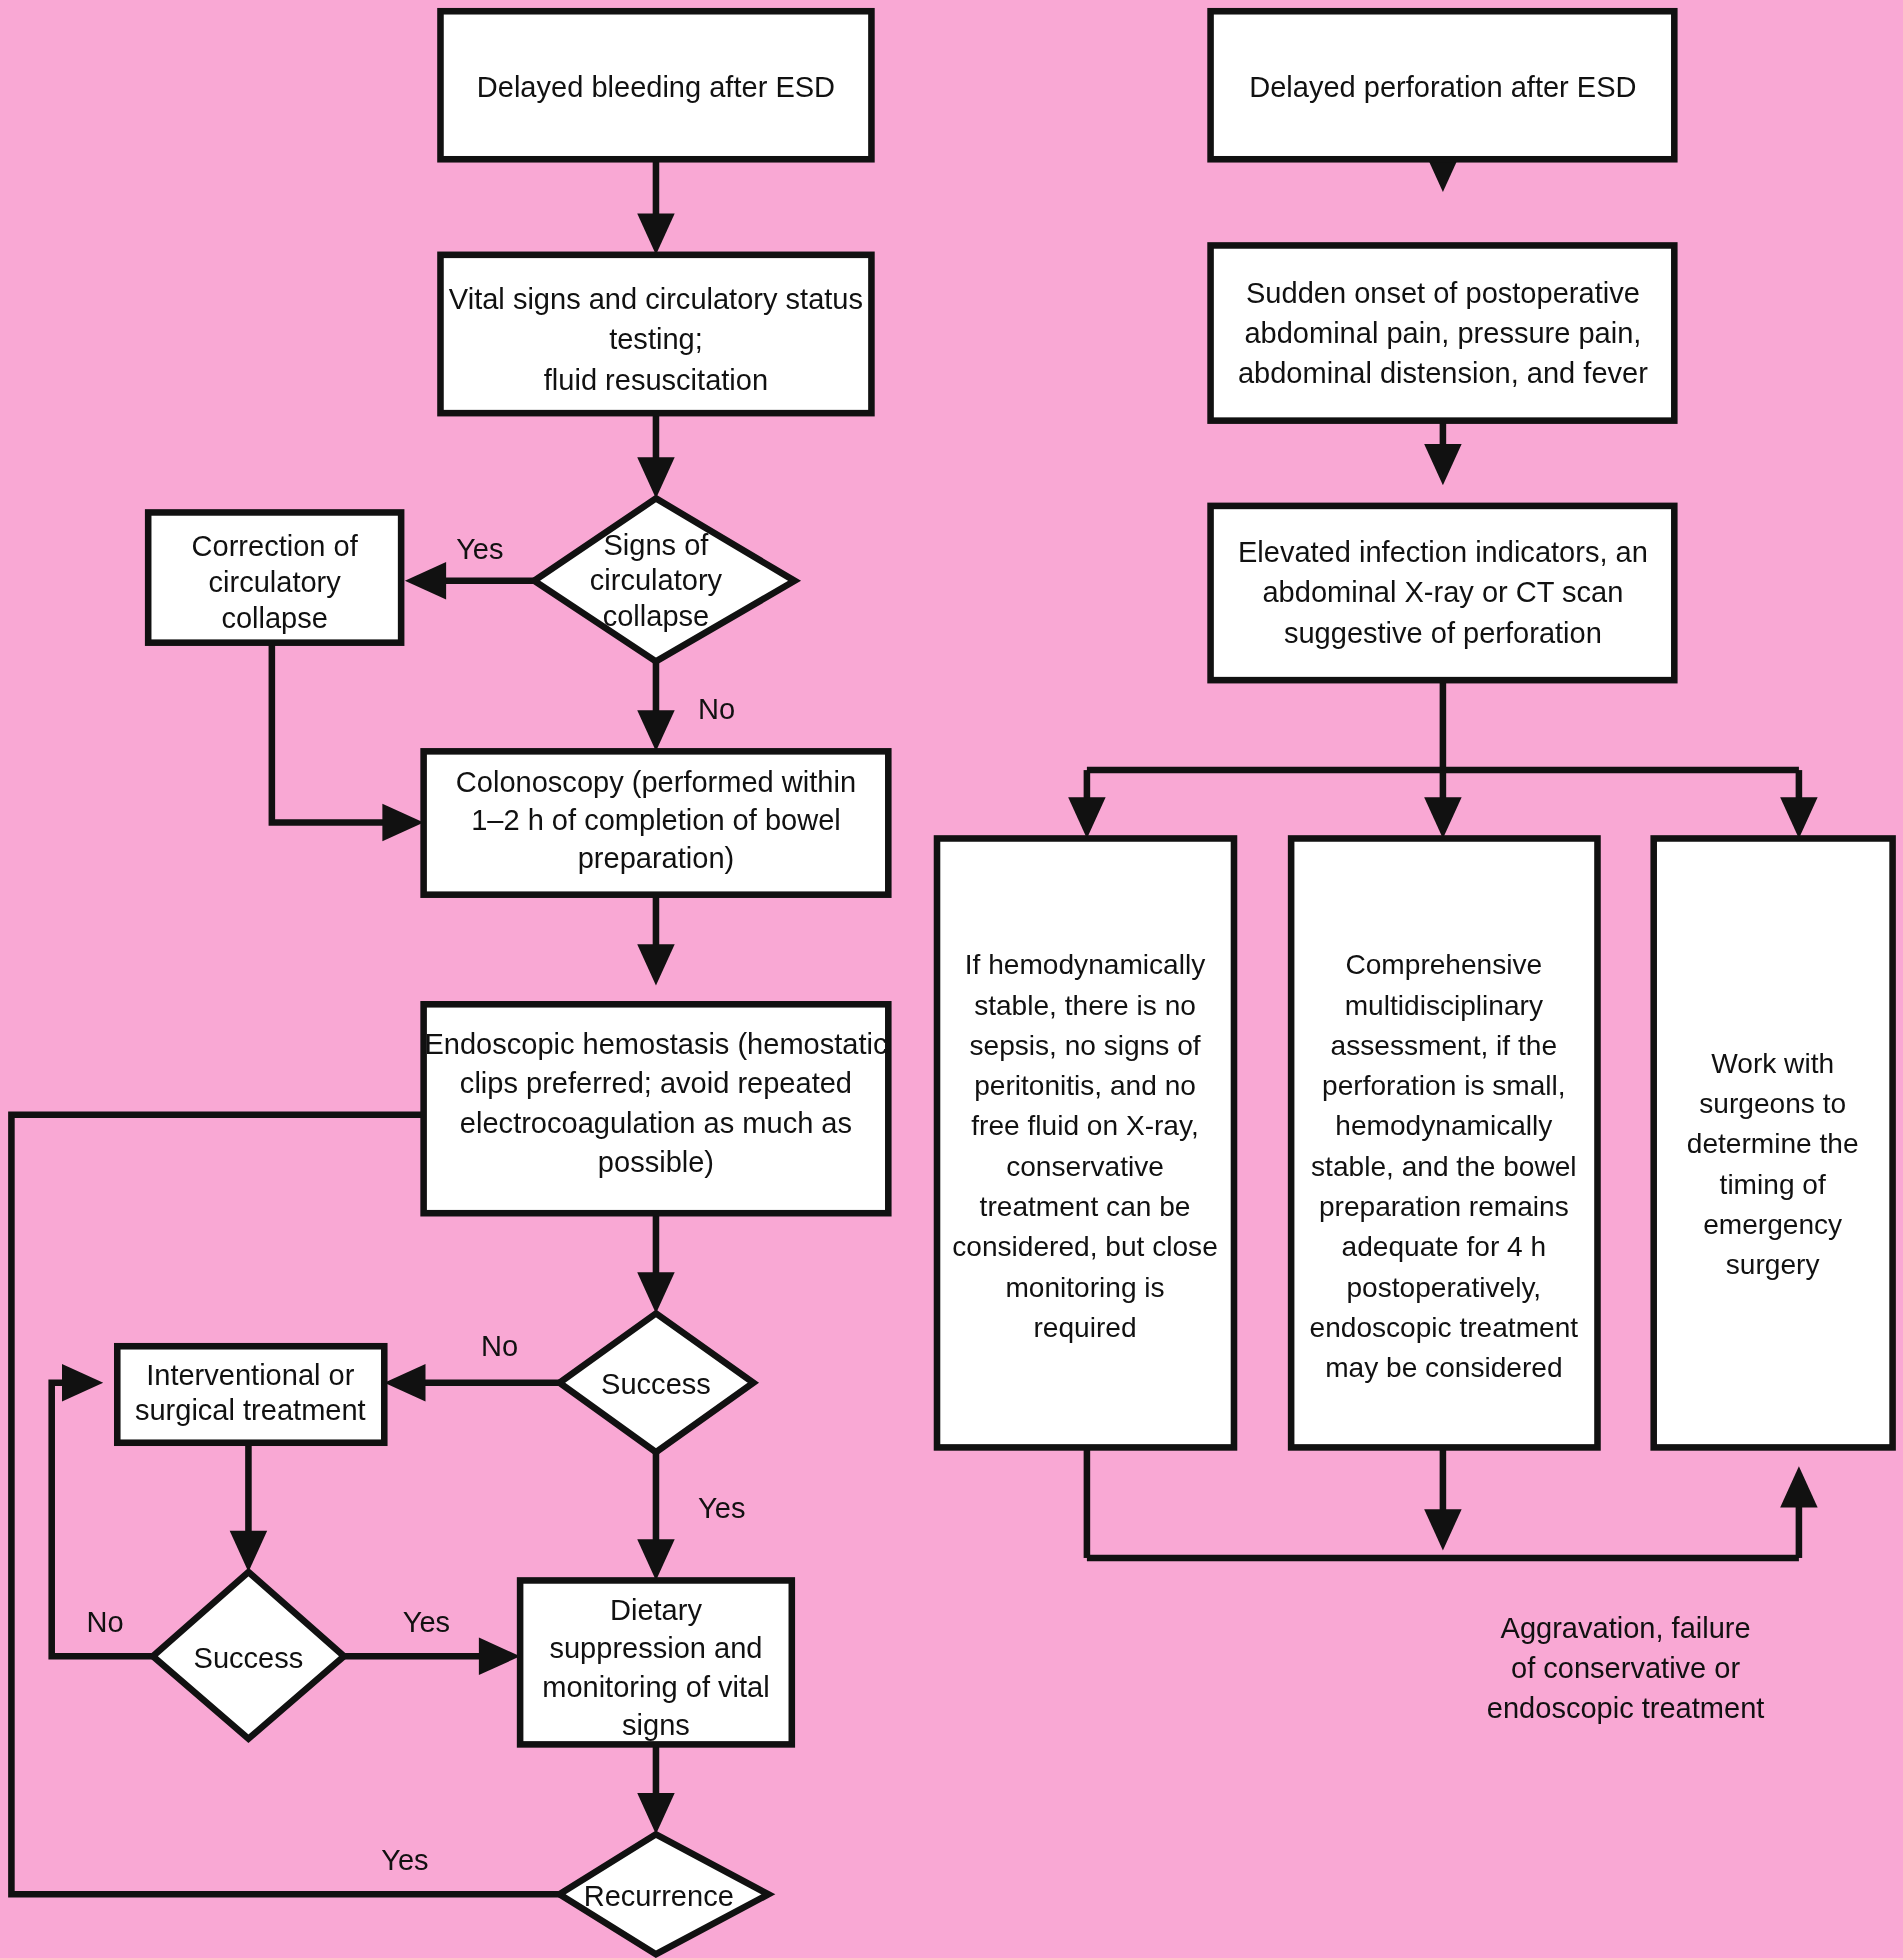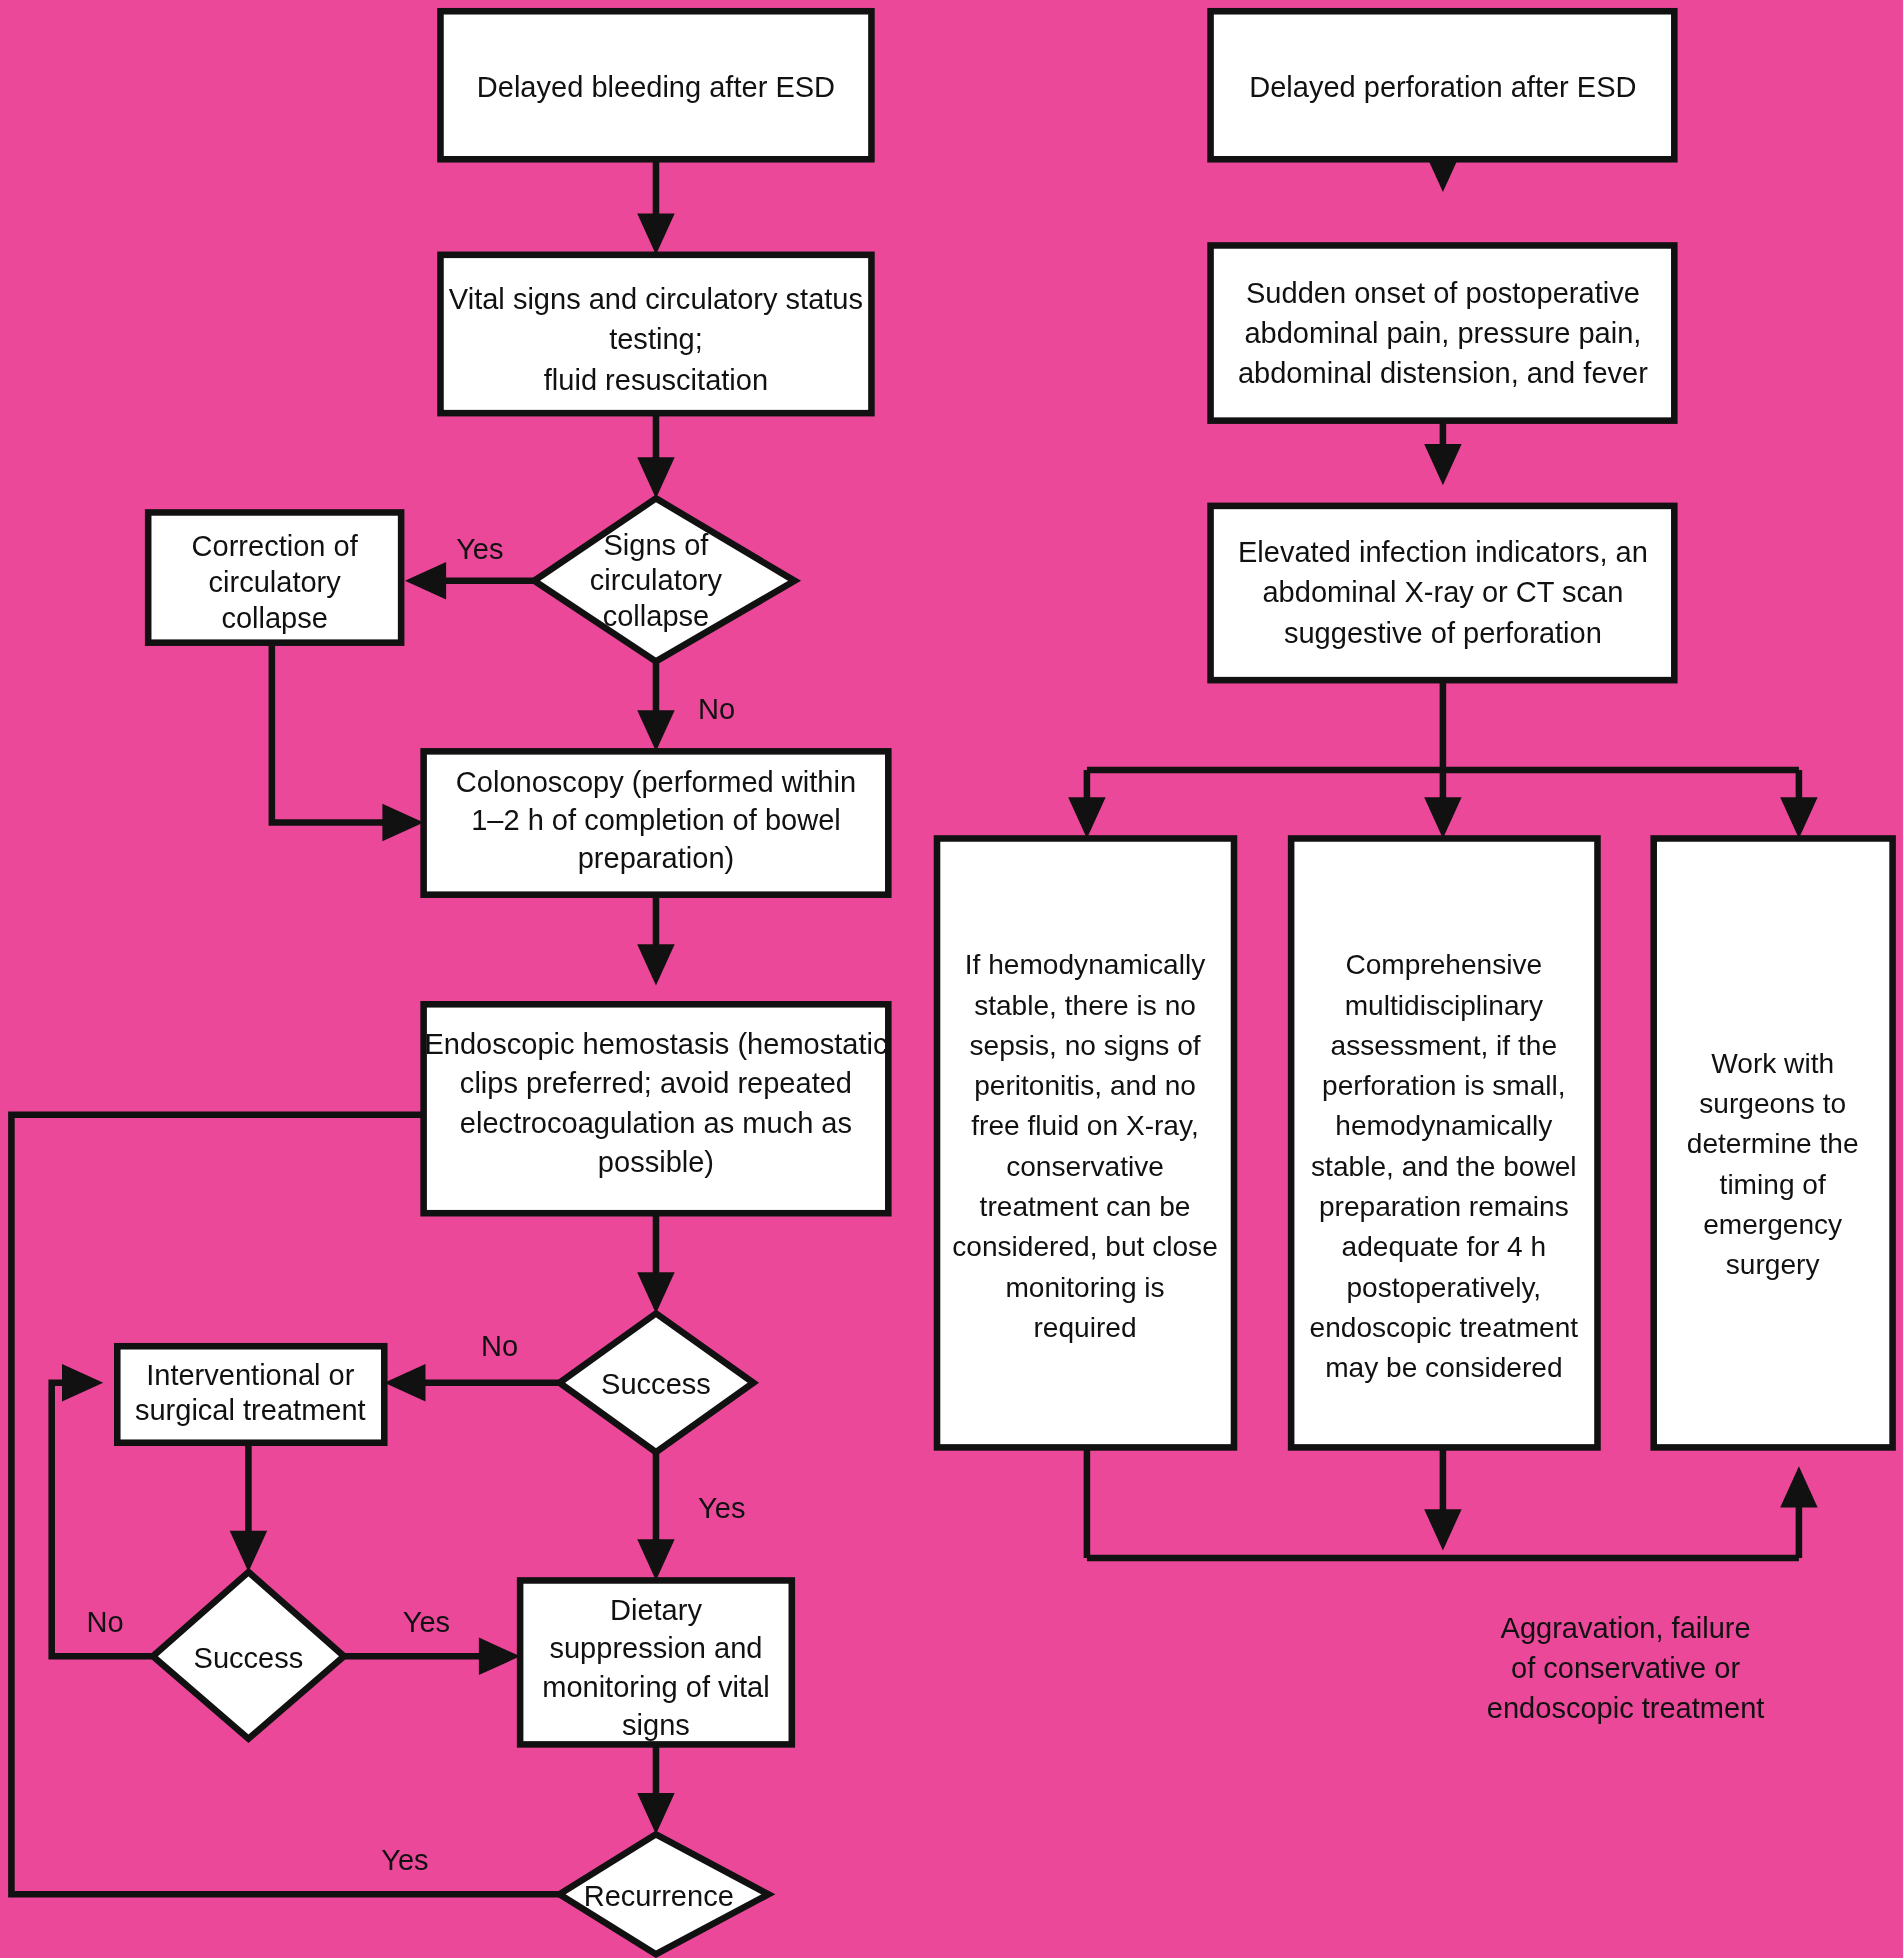--- a/index.html
+++ b/index.html
@@ -10,21 +10,21 @@
   body {
     width: 1904px;
     height: 1958px;
     font-family: "Liberation Sans", sans-serif;
     overflow: hidden;
   }
   #flowchart-root {
     position: relative;
     width: 1904px;
     height: 1958px;
-    background: #ec4899;
+    background: #f9a8d4;
   }
   svg#flow {
     display: block;
     width: 1904px;
     height: 1958px;
   }
   .node-box {
     fill: #ffffff;
     stroke: #111111;
     stroke-width: 7;

